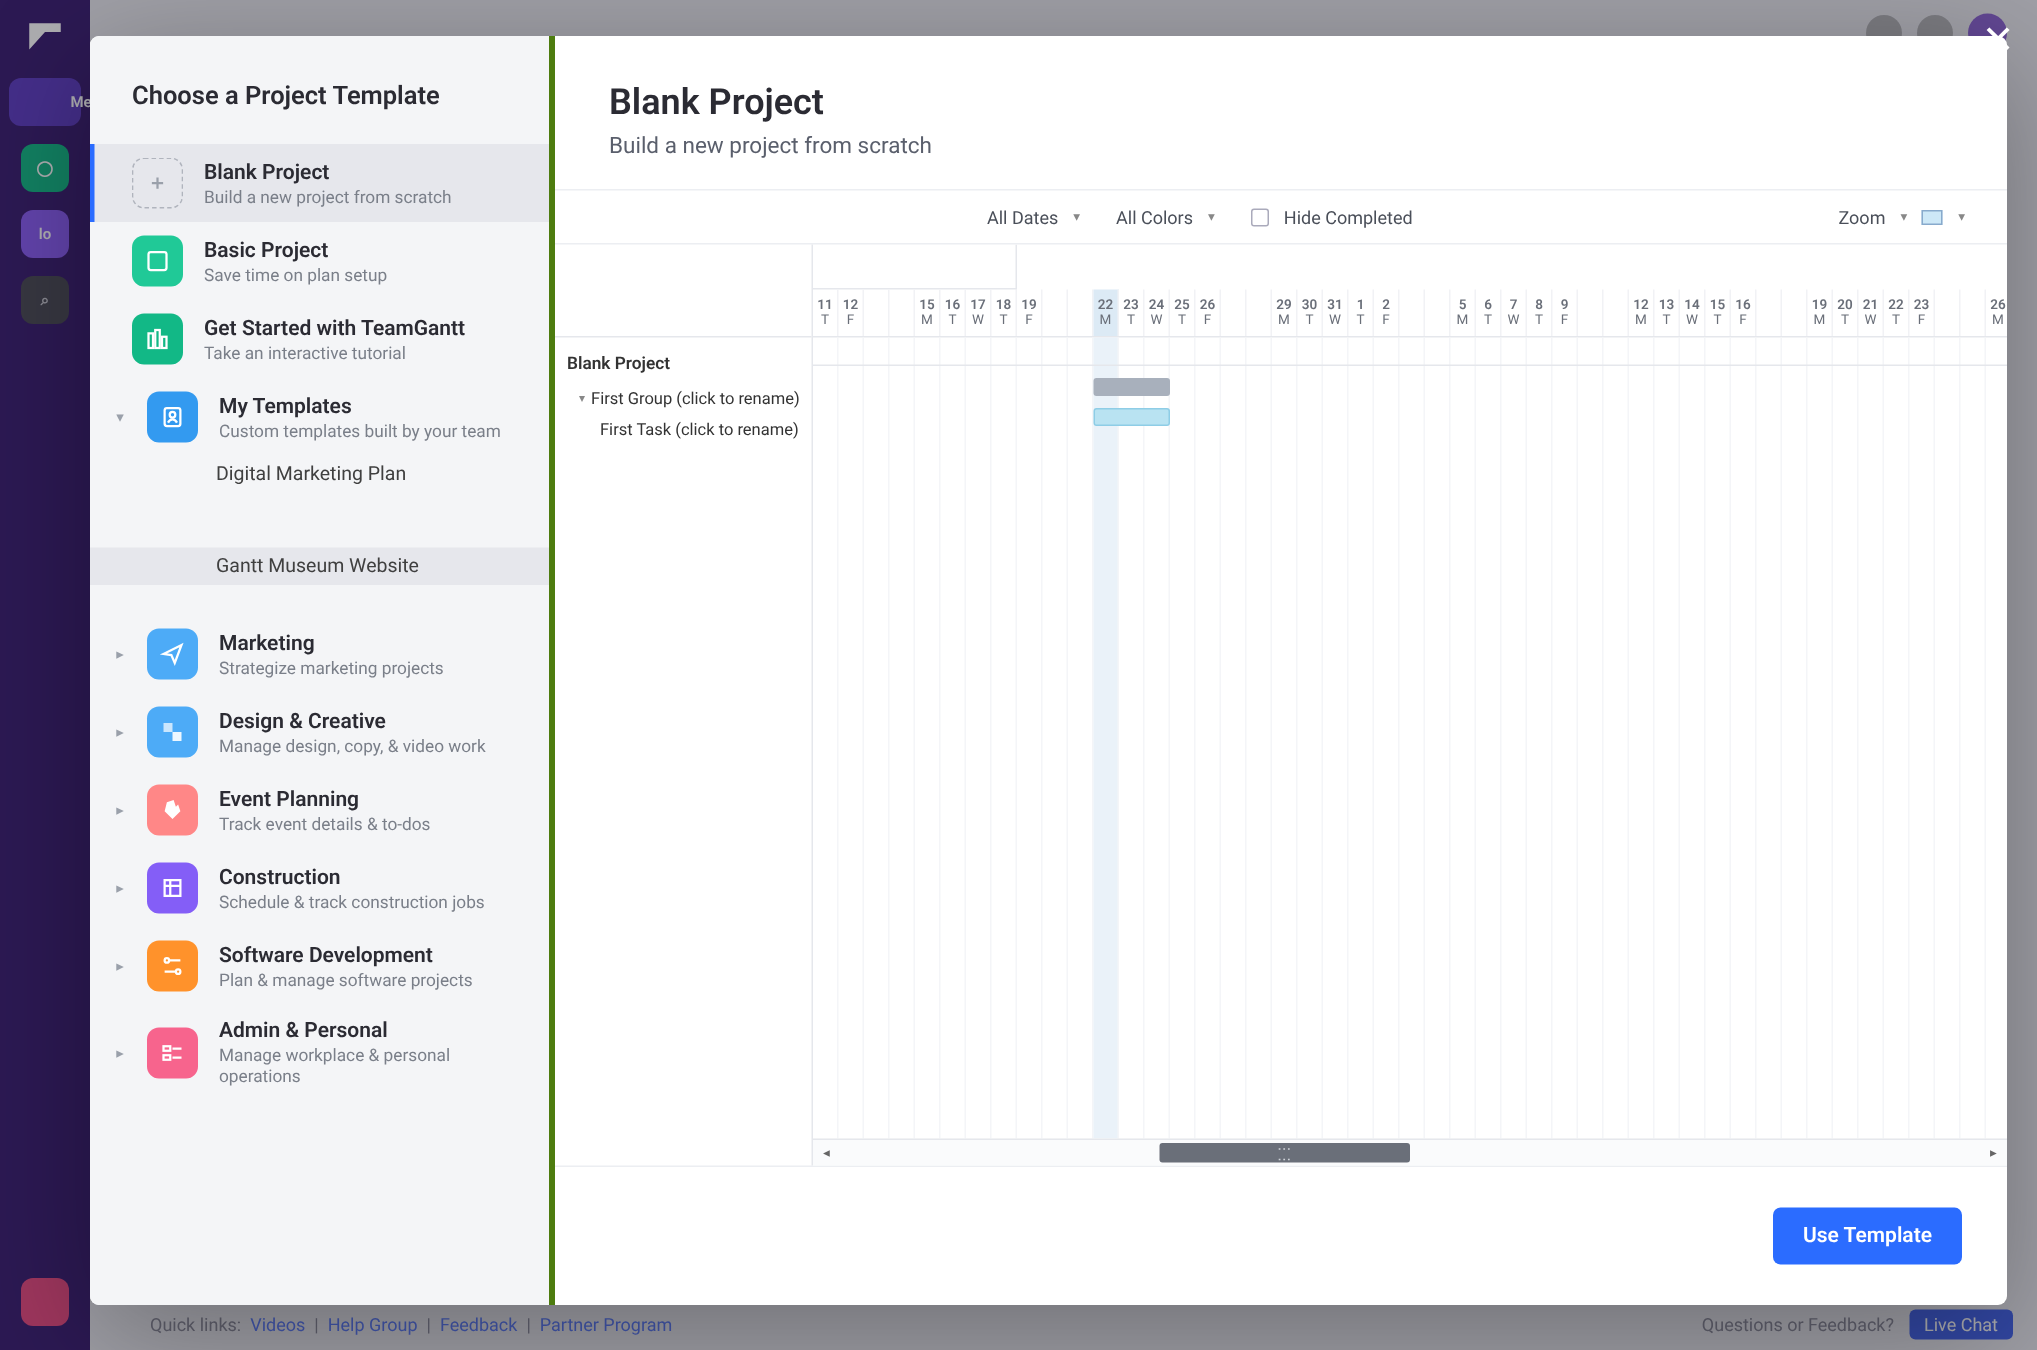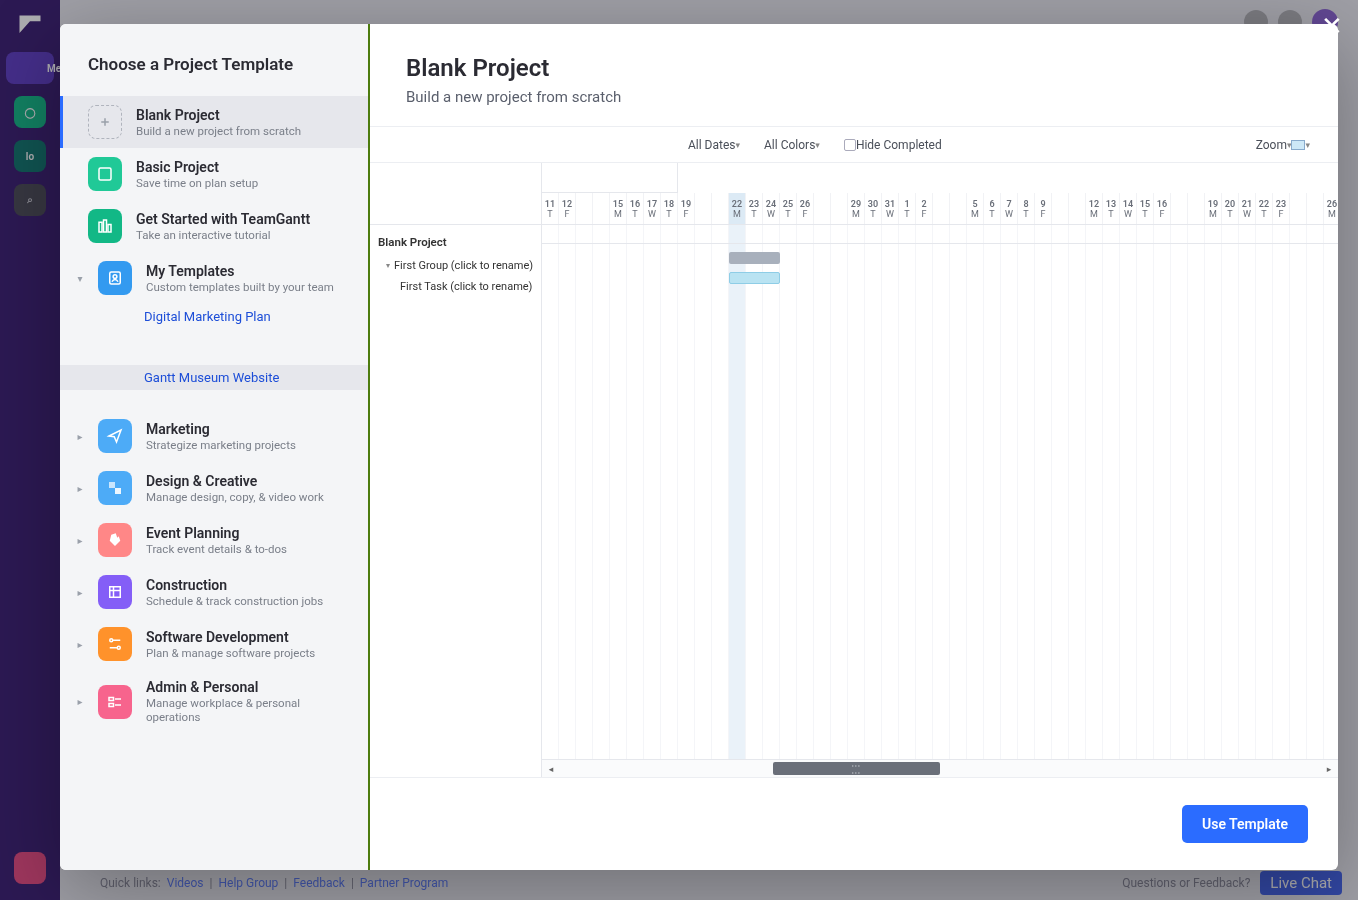--- a/index.html
+++ b/index.html
@@ -5,74 +5,74 @@
 * { box-sizing: border-box; margin: 0; padding: 0; font-family: -apple-system, BlinkMacSystemFont, "Segoe UI", Roboto, Helvetica, Arial, sans-serif; }
 body { width: 1358px; height: 900px; overflow: hidden; background: #dadae0; position: relative; }
 
 
 .bg-app { position: absolute; inset: 0; background: #eaeaf0; }
 .bg-sidebar { position: absolute; left:0; top:0; bottom:0; width:60px; background:#3a1c71; display:flex; flex-direction:column; align-items:center; padding-top:12px; gap:12px; }
 .bg-logo { width:28px; height:28px; color:#fff; }
 .bg-nav-item { width:32px; height:32px; border-radius:8px; display:flex; align-items:center; justify-content:center; font-size:10px; font-weight:600; }
 .bg-nav-me { background:#5f3dc4; color:#fff;padding-left:48px; }
 .bg-nav-green { background:#12b886; color:#fff; }
-.bg-nav-blue { background:#0f766e; color:#fff; }
+.bg-nav-blue { background:#8b5cf6; color:#fff; }
 .bg-nav-grey { background:#4a4a55; color:#c8c8d0; }
 .bg-bottom { margin-top:auto; margin-bottom:16px; width:32px; height:32px; background:#e64980; border-radius:8px; }
 .bg-topbar { position:absolute; left:60px; right:0; top:0; height:44px; display:flex; align-items:center; justify-content:flex-end; padding-right:20px; gap:10px; }
 .bg-avatar { width:26px; height:26px; border-radius:50%; background:#8a63d2; }
 .bg-ticon { width:24px; height:24px; opacity:0.3; background:#333; border-radius:50%; }
 .bg-footer { position:absolute; bottom:5px; left:100px; right:16px; height:24px; display:flex; justify-content:space-between; align-items:center; color:#8a8a9a; font-size:12px; }
 .bg-footer-left { display:flex; gap:6px; align-items:center; }
 .bg-link { color:#5c7cfa; }
 .bg-footer-right { display:flex; gap:10px; align-items:center; }
-.bg-chat { background:#4263eb; color:#fff; padding:3px 10px; border-radius:4px; font-size:15px; }
+.bg-chat { background:#4263eb; color:#fff; padding:3px 10px; border-radius:4px; font-size:12px; }
 
 
 .overlay { position:absolute; inset:0; background:rgba(20,20,30,0.35); }
 .modal { position:absolute; left:60px; top:24px; right:20px; bottom:30px; background:#fff; border-radius:6px; display:flex; overflow:hidden; box-shadow:0 20px 80px rgba(0,0,0,0.3); }
 .close-btn { position:absolute; top:10px; right:10px; width:32px; height:32px; color:#fff; cursor:pointer; display:flex; align-items:center; justify-content:center; font-size:26px; z-index:10; }
 
 
-.left-panel { width:310px; background:#f4f5f7; border-right:2px solid #4d7c0f; display:flex; flex-direction:column; }
+.left-panel { width:310px; background:#f4f5f7; border-right:4px solid #4d7c0f; display:flex; flex-direction:column; }
 .left-title { padding:30px 28px 22px; font-size:17px; font-weight:600; color:#2b2b33; }
 .tpl-list { flex:1; overflow-y:auto; padding-bottom:12px; }
 .tpl-item { display:flex; align-items:center; gap:14px; padding:9px 12px 9px 28px; cursor:pointer; position:relative; }
 .tpl-item.selected { background:#e6e7ec; }
 .tpl-item.selected::before { content:""; position:absolute; left:0; top:0; bottom:0; width:3px; background:#2b6cff; }
 .tpl-caret { width:12px; color:#9aa0aa; font-size:10px; flex:0 0 12px; text-align:center; margin-left:-14px; margin-right:-2px; }
 .tpl-icon { width:34px; height:34px; border-radius:8px; flex:0 0 34px; display:flex; align-items:center; justify-content:center; color:#fff; }
 .tpl-icon svg { width:18px; height:18px; }
 .icon-blank { border:1.5px dashed #b0b4bd; border-radius:8px; color:#9aa0aa; }
 .icon-green { background:#20c997; }
 .icon-teal { background:#12b886; }
 .icon-blue { background:#4dabf7; }
 .icon-ptpl { background:#339af0; }
 .icon-violet { background:#845ef7; }
 .icon-orange { background:#ff922b; }
 .icon-pink { background:#f7648d; }
 .icon-coral { background:#ff8787; }
 .tpl-text { flex:1; min-width:0; }
 .tpl-name { font-size:14px; font-weight:600; color:#2b2b33; }
 .tpl-desc { font-size:11.5px; color:#7a7f89; margin-top:1px; }
-.tpl-sub { padding:5px 12px 5px 84px; font-size:13px; color:#1d4ed8; cursor:pointer; }
+.tpl-sub { padding:5px 12px 5px 84px; font-size:13px; color:#404040; cursor:pointer; }
 .tpl-sub.selected-sub { background:#e6e7ec;margin-top:36px; }
 .tpl-group-gap { height:20px; }
 
 
 .right-panel { flex:1; display:flex; flex-direction:column; min-width:0; }
 .preview-header { padding:30px 36px 20px; }
 .preview-title { font-size:24px; font-weight:600; color:#2b2b33; }
 .preview-sub { font-size:15px; color:#5a5f6c; margin-top:6px; }
 .preview-body { flex:1; display:flex; flex-direction:column; border-top:1px solid #eceef2; min-height:0; }
 
 
 .gantt-bar { height:36px; border-bottom:1px solid #eceef2; display:flex; align-items:center; padding:0 16px; font-size:12px; color:#4a4f59; }
 .gantt-bar .spacer { flex:1; }
-.gbar-item { display:flex; align-items:center; gap:0; padding:0 12px; cursor:pointer; }
+.gbar-item { display:flex; align-items:center; gap:10px; padding:0 12px; cursor:pointer; }
 .chev { font-size:9px; color:#888; }
 .checkbox { width:12px; height:12px; border:1px solid #aab; border-radius:2px; display:inline-block; }
 .zoom-legend { width:14px; height:10px; background:#cde8f7; border:1px solid #8ac; }
 
 .gantt-main { flex:1; display:flex; min-height:0; position:relative; }
 .task-col { width:172px; flex:0 0 172px; border-right:1px solid #e5e7ec; }
 .task-col .t-head { height:62px; border-bottom:1px solid #e5e7ec; }
 .task-row { font-size:11px; color:#333; padding:4px 8px; white-space:nowrap; overflow:hidden; }
 .task-row.proj { font-weight:600; font-size:11.5px; padding-top:10px; padding-bottom:6px; }
 .task-row.group { padding-left:16px; display:flex; align-items:center; gap:4px; cursor:pointer; }

